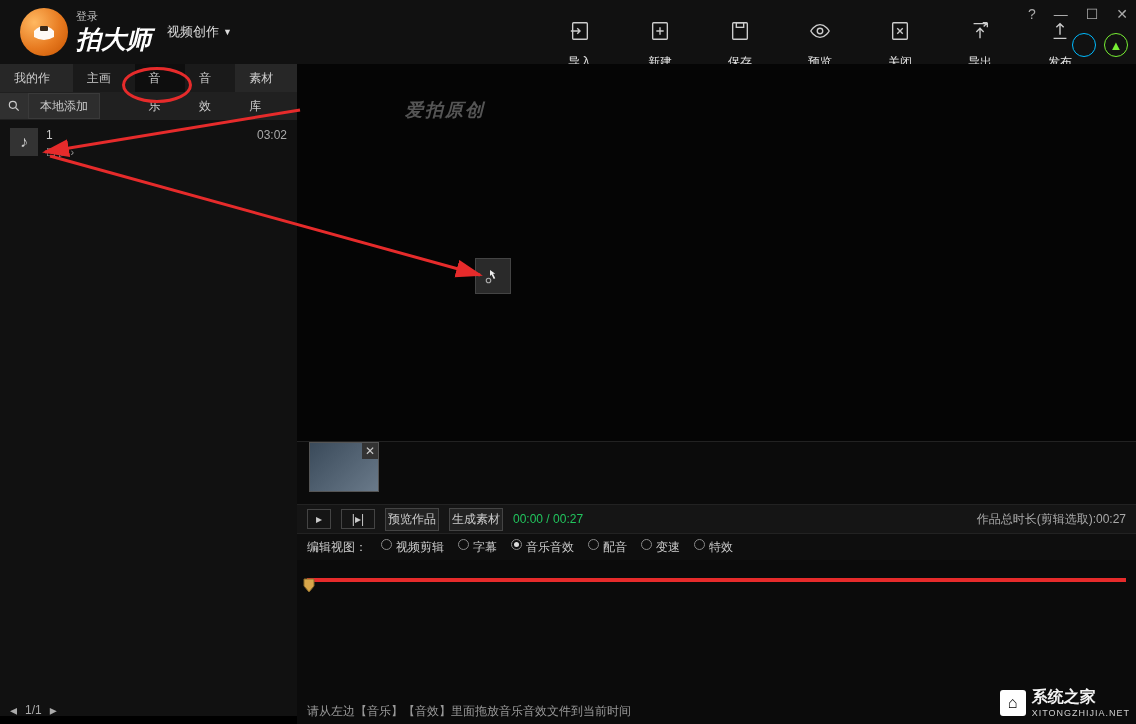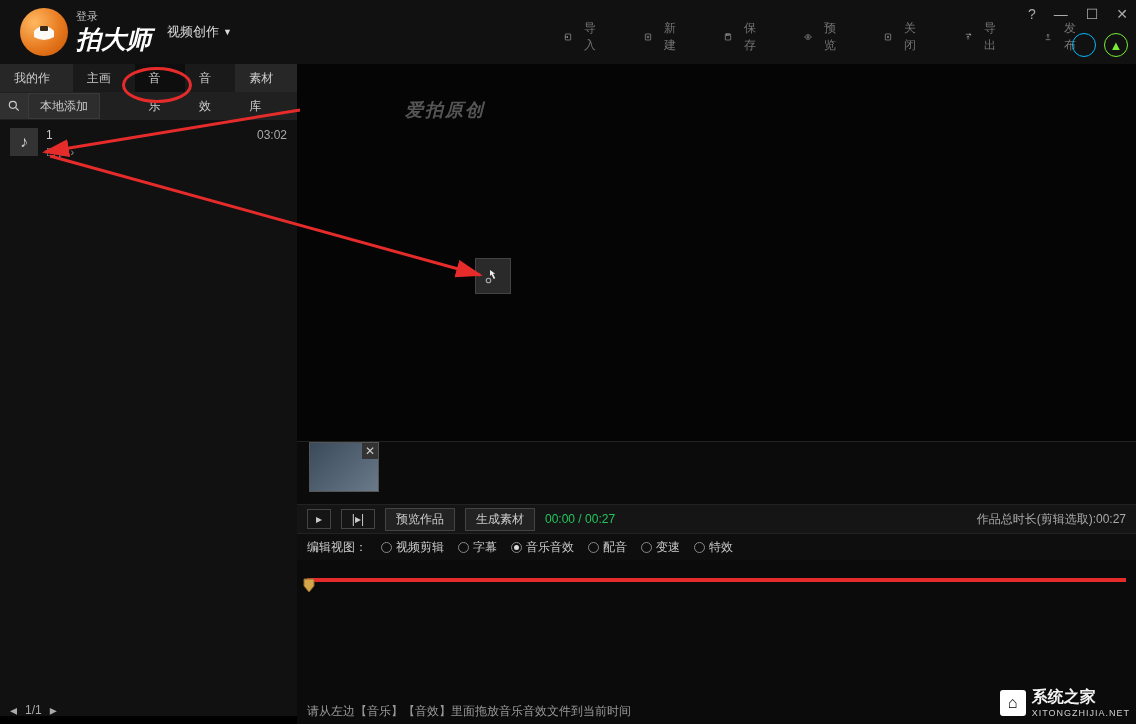--- a/index.html
+++ b/index.html
@@ -11,21 +11,21 @@
 .logo-circle svg{display:block}
 .brand-block{display:flex;flex-direction:column;line-height:1.2}
 .login-text{font-size:11px;color:#bbb}
 .brand-text{font-size:25px;font-weight:bold;font-style:italic;color:#fff}
 .mode-select{margin-left:16px;font-size:13px;color:#ddd;display:flex;align-items:center;gap:4px}
 .tri-down{font-size:9px}
 
 .window-controls{position:absolute;top:6px;right:8px;display:flex;gap:18px;color:#aaa;font-size:14px}
 .window-controls span{cursor:pointer}
 .toolbar{position:absolute;right:60px;top:20px;display:flex;gap:48px;align-items:flex-start}
-.tool-item{display:flex;flex-direction:row;align-items:center;gap:12px;color:#737373;font-size:12px;cursor:pointer;width:32px}
+.tool-item{display:flex;flex-direction:column;align-items:center;gap:12px;color:#e5e5e5;font-size:12px;cursor:pointer;width:32px}
 .tool-item svg{width:22px;height:22px;stroke:#ccc;fill:none;stroke-width:1.5}
 .store-icons{position:absolute;right:8px;top:33px;display:flex;gap:8px}
 .store-icons span{width:24px;height:24px;border-radius:50%;border:1.5px solid;display:flex;align-items:center;justify-content:center;font-size:13px}
 .apple{border-color:#0bf;color:#0bf}
 .android{border-color:#7e3;color:#7e3}
 
 
 .panel-tabs{display:flex;background:#1c1c1c;height:28px;width:297px}
 .panel-tabs div{padding:0 14px;line-height:28px;color:#ccc;cursor:pointer;font-size:12px;background:#272727}
 .panel-tabs div.darkt{background:#1a1a1a}
@@ -60,27 +60,27 @@
 
 
 .assets-label{padding:8px 12px;font-size:12px}
 .assets-strip{padding:0 12px 12px 12px;display:flex;gap:8px}
 .asset-thumb{width:70px;height:50px;background:linear-gradient(135deg,#3a4a5a,#6a7a8a);border:1px solid #555;position:relative}
 .asset-thumb .x{position:absolute;top:0;right:0;width:16px;height:16px;background:#333;color:#ccc;display:flex;align-items:center;justify-content:center;font-size:12px;cursor:pointer}
 
 
 .playbar{height:30px;background:#151515;display:flex;align-items:center;padding:0 10px;gap:10px;border-top:1px solid #222;border-bottom:1px solid #222}
 .play-go{width:24px;height:20px;border:1px solid #444;display:flex;align-items:center;justify-content:center;cursor:pointer}
-.pb-btn{padding:2px 10px;border:1px solid #444;background:#222;cursor:pointer}
+.pb-btn{padding:2px 2px;border:1px solid #444;background:#222;cursor:pointer}
 .time-readout{color:#22c55e}
 .total-dur{margin-left:auto;color:#aaa}
 
 
 .editrow{height:26px;display:flex;align-items:center;padding:0 10px;gap:14px;background:#0e0e0e}
-.radio{display:inline-flex;align-items:center;gap:4px;cursor:pointer}
+.radio{display:inline-flex;gap:4px;cursor:pointer}
 .radio-dot{width:11px;height:11px;border-radius:50%;border:1px solid #888;display:inline-block;position:relative}
 .radio.sel .radio-dot::after{content:"";position:absolute;inset:2px;border-radius:50%;background:#ddd}
 
 
 .timeline{position:relative;height:50px;margin:18px 10px 0 10px}
 .tl-red{height:4px;background:#e62b2b}
 .tl-marker{position:absolute;left:-4px;top:0;width:10px;height:14px}
 .tl-marker svg{display:block}
 
 

